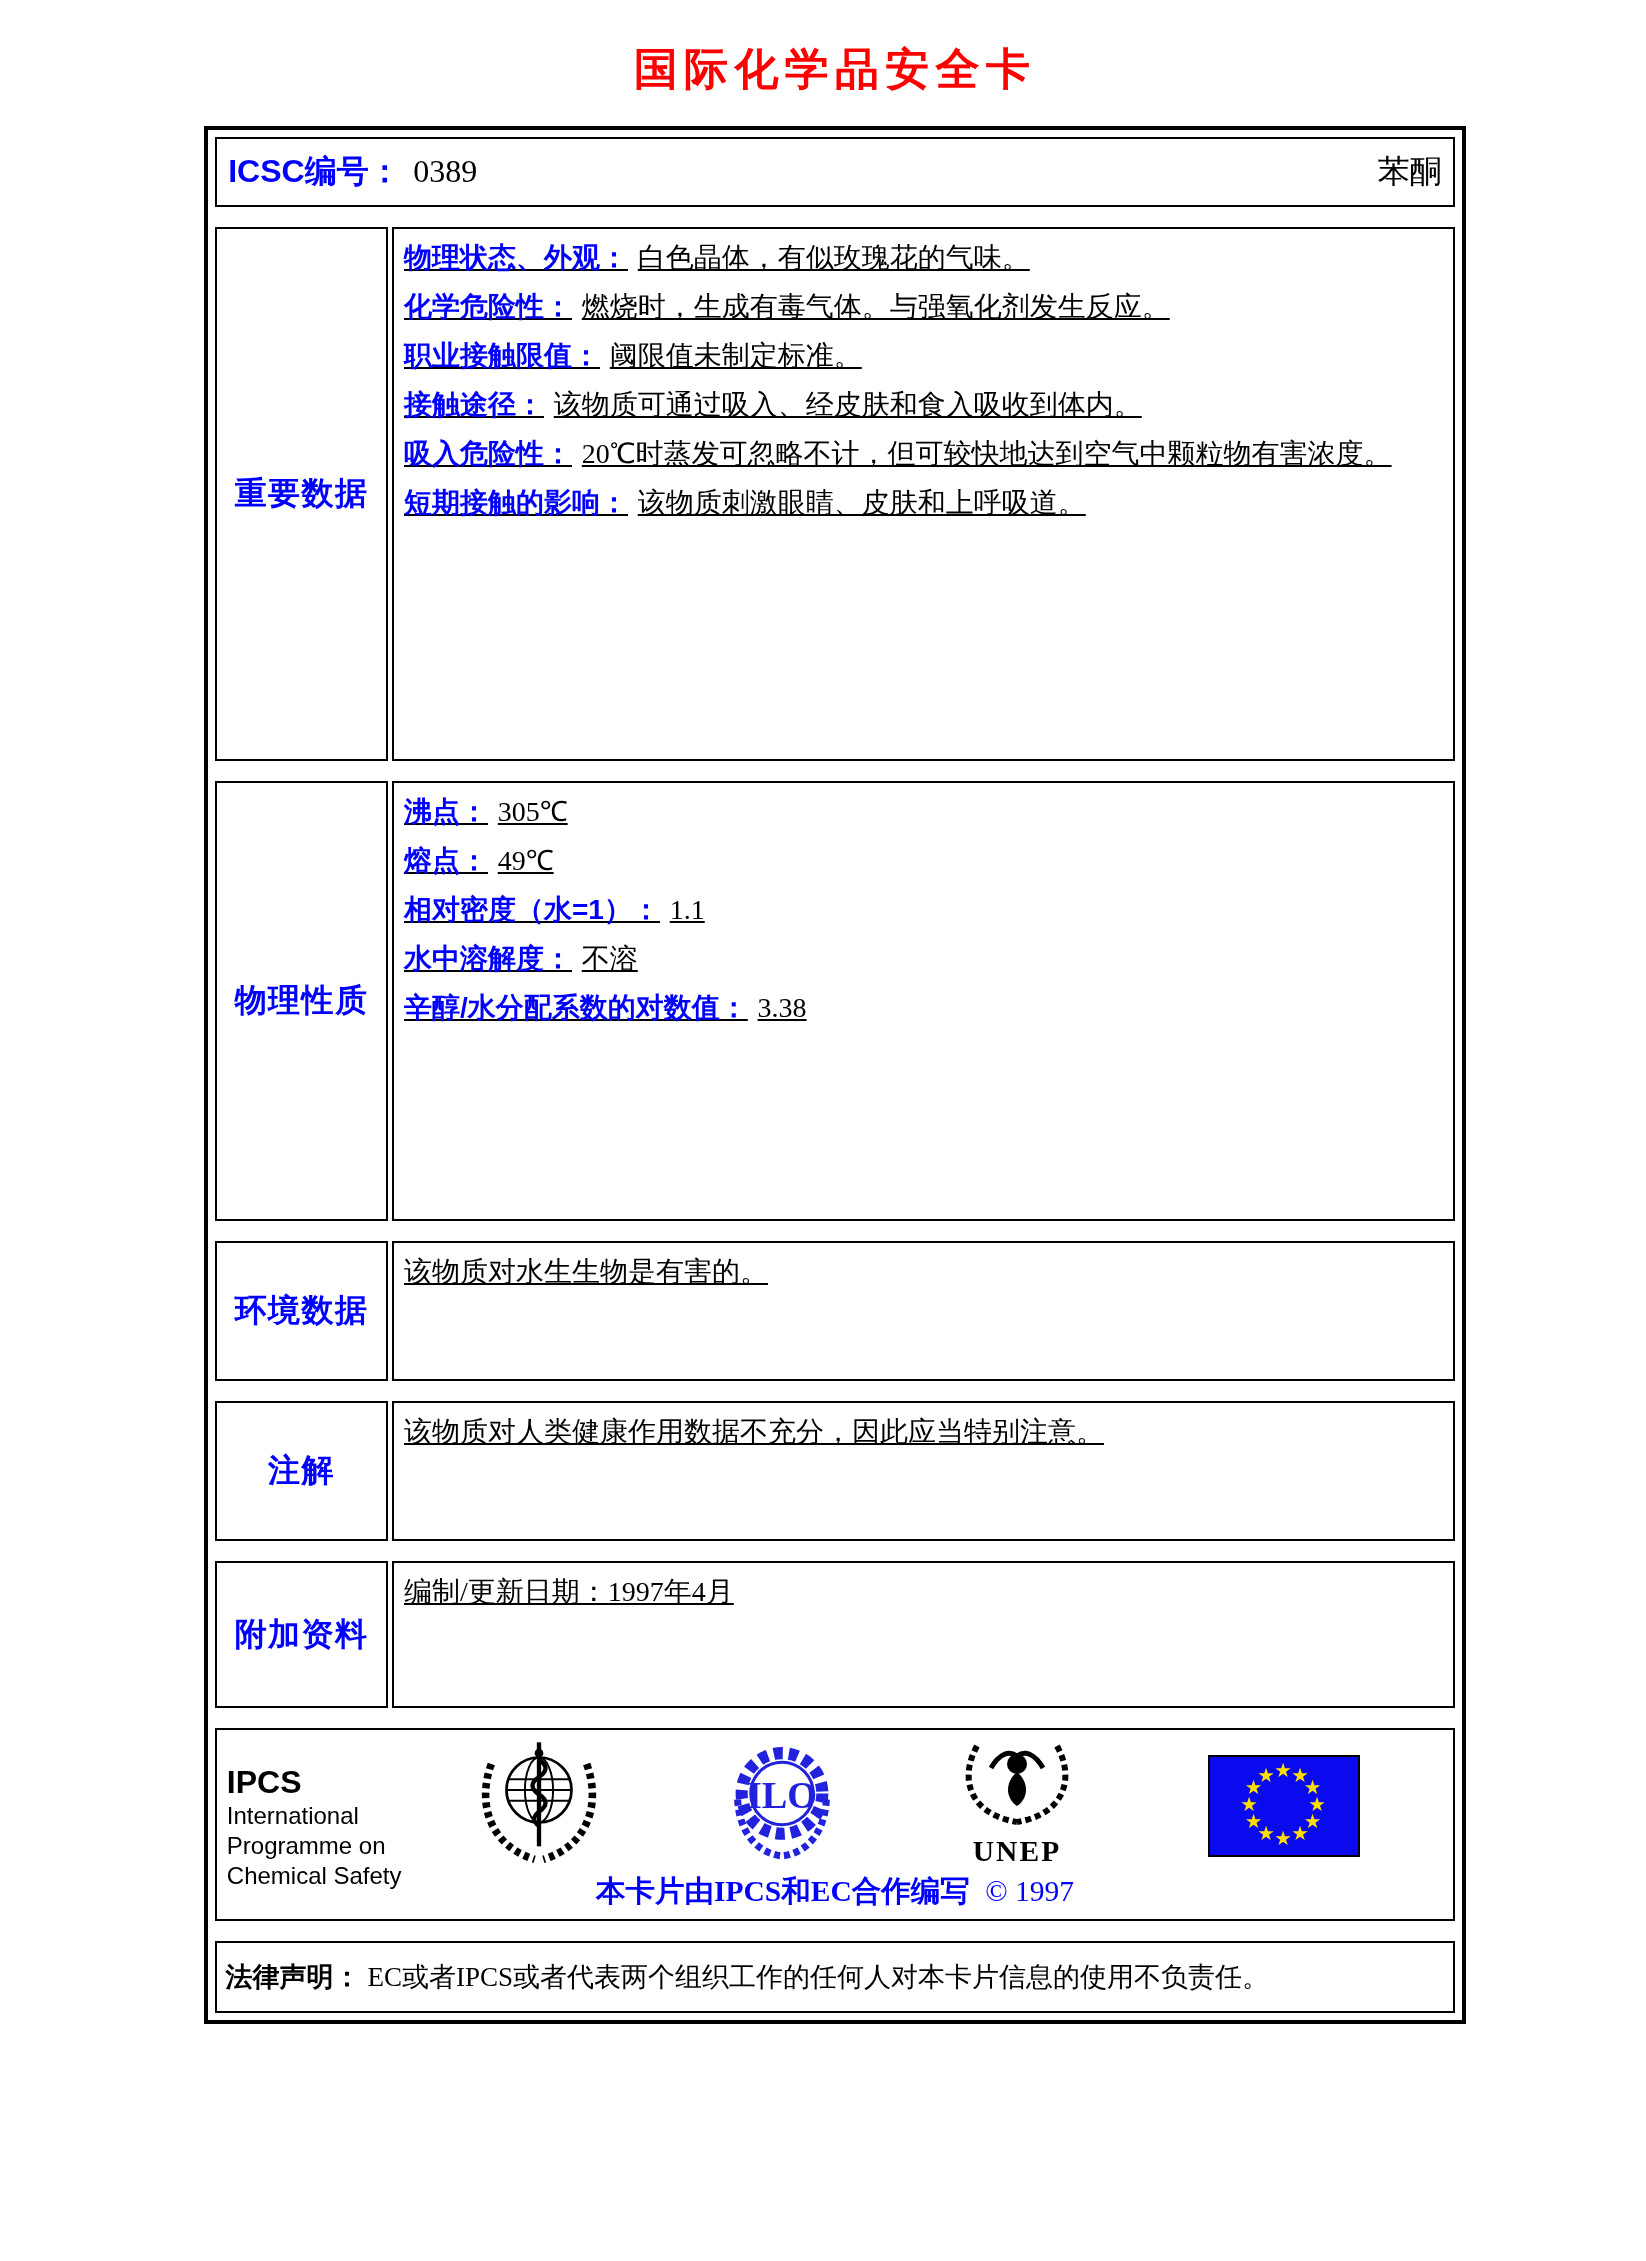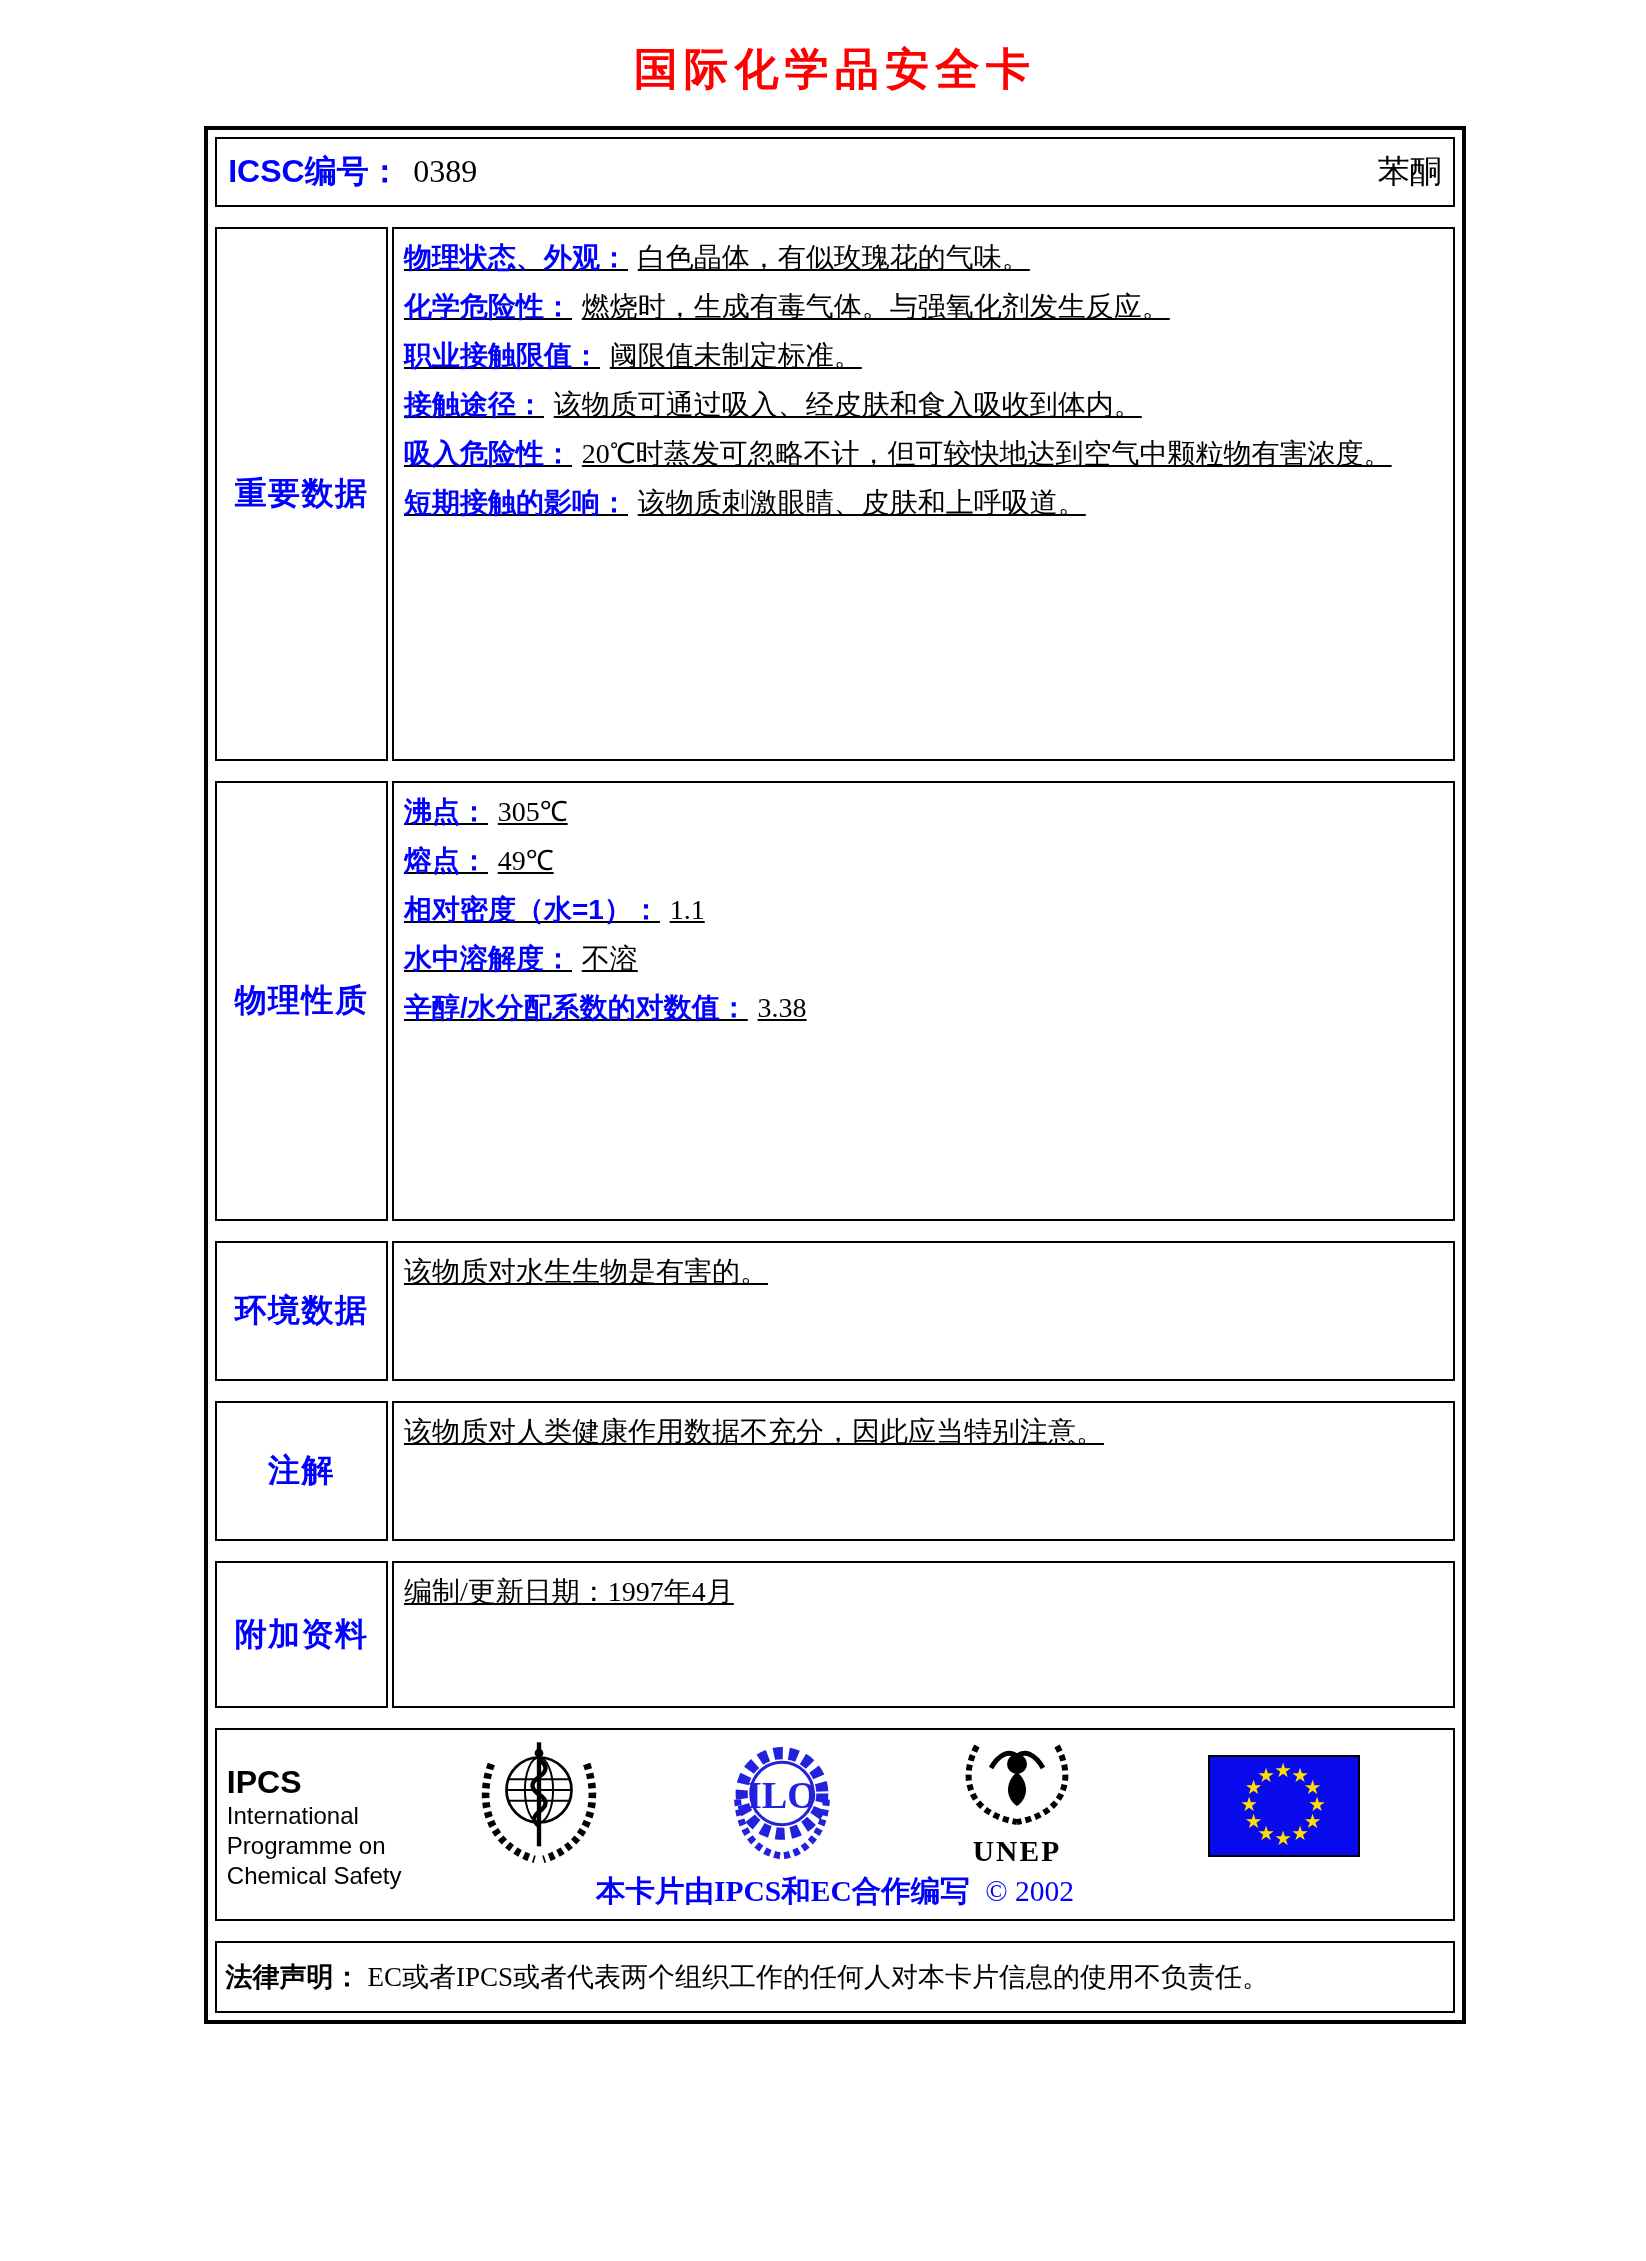--- a/index.html
+++ b/index.html
@@ -188,21 +188,21 @@
         <span class="eu-star"></span>
         <span class="eu-star"></span>
         <span class="eu-star"></span>
         <span class="eu-star"></span>
         <span class="eu-star"></span>
         <span class="eu-star"></span>
       </div>
     </div>
 
     <div class="attribution">
-      <span>本卡片由</span><span class="latin">IPCS</span><span>和</span><span class="latin">EC</span><span>合作编写</span><span class="copyright">© 2002</span>
+      <span>本卡片由</span><span class="latin">IPCS</span><span>和</span><span class="latin">EC</span><span>合作编写</span><span class="copyright">© 1997</span>
     </div>
   </div>
 
   <div class="cell legal-row">
     <span class="legal-label">法律声明：</span>
     <span class="legal-text">EC或者IPCS或者代表两个组织工作的任何人对本卡片信息的使用不负责任。</span>
   </div>
 
 </div>
 

